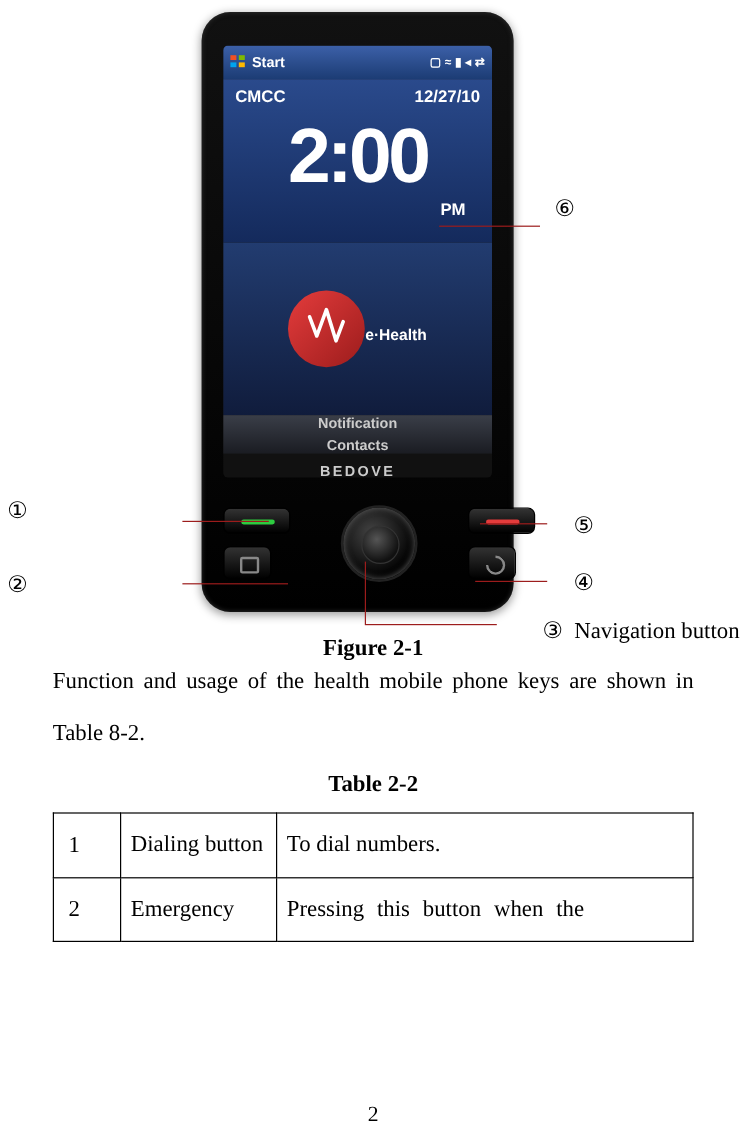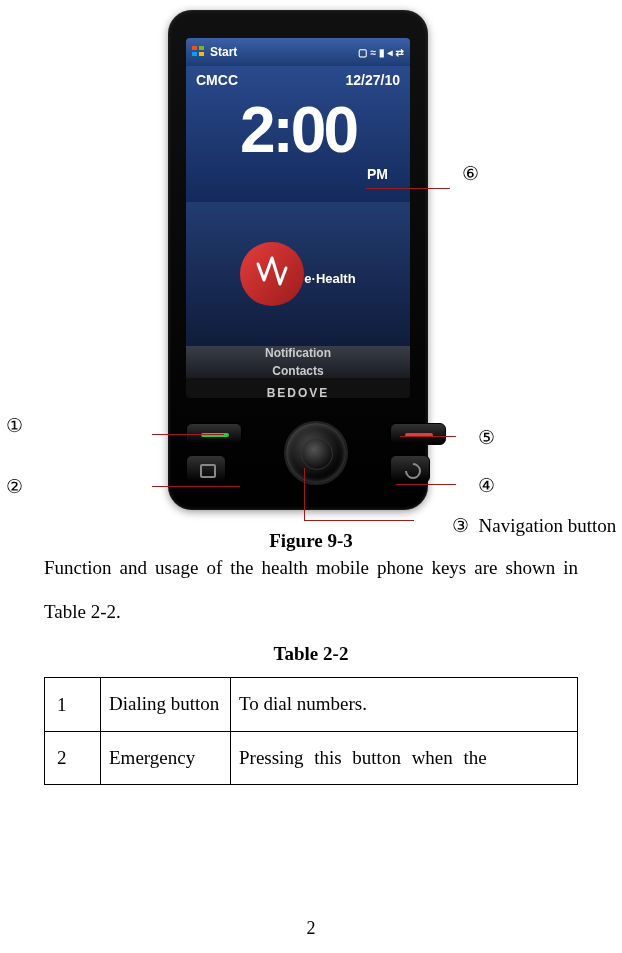--- a/index.html
+++ b/index.html
@@ -335,24 +335,24 @@
   <div class="callout" style="left:6px; top:475px;">②</div>
   <div class="callout" style="left:462px; top:162px;">⑥</div>
   <div class="callout" style="left:478px; top:426px;">⑤</div>
   <div class="callout" style="left:478px; top:474px;">④</div>
 
   <div class="nav-caption" style="left:452px; top:514px;">
     <span>③</span>&nbsp;
     <span>Navigation button</span>
   </div>
 
-  <div class="fig-caption" style="position:absolute; left:0; right:0; top:522px;">Figure 9-3</div>
+  <div class="fig-caption" style="position:absolute; left:0; right:0; top:522px;">Figure 2-1</div>
 </div>
 
-<div class="body-text">Function and usage of the health mobile phone keys are shown in Table 2-2.</div>
+<div class="body-text">Function and usage of the health mobile phone keys are shown in Table 8-2.</div>
 
 <div class="table-cap">Table 2-2</div>
 
 <table>
   <tbody>
   <tr>
     <td class="no">1</td>
     <td class="name">Dialing button</td>
     <td class="fn">To dial numbers.</td>
   </tr>

